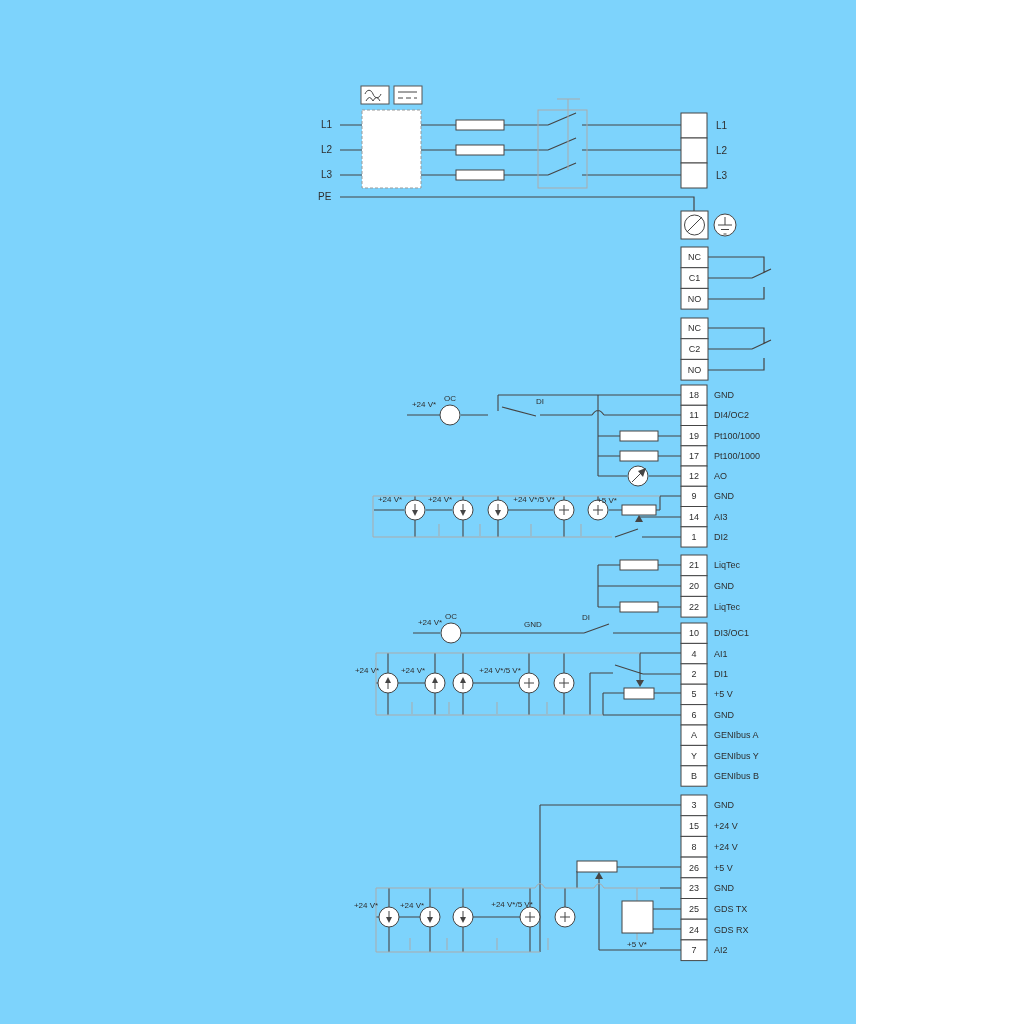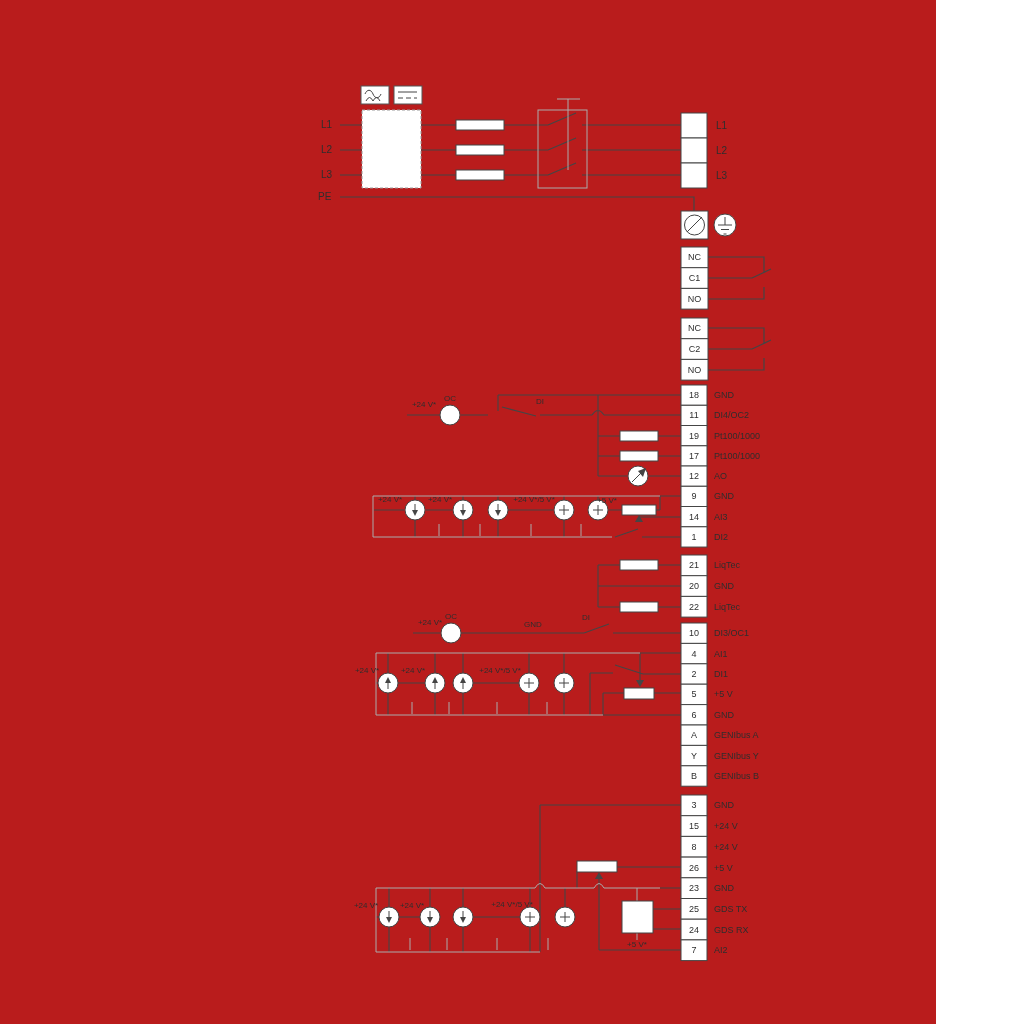--- a/index.html
+++ b/index.html
@@ -1,16 +1,16 @@
 <!DOCTYPE html>
 <html><head>
 <meta charset="utf-8">
 <style>
   html,body{margin:0;padding:0;background:#fff;}
-  .stage{position:relative;width:936px;height:1024px;background:#b91c1c;font-family:"Liberation Sans",sans-serif;}
+  .stage{position:relative;width:856px;height:1024px;background:#7dd3fc;font-family:"Liberation Sans",sans-serif;}
   svg text{fill:#2e2e2e;}
   .power{font-size:10px;}
   .ann{font-size:8px;}
   .mid{text-anchor:middle;}
 </style>
 </head>
 <body>
 
 <div class="stage">
 <svg width="1024" height="1024" viewBox="0 0 1024 1024">

